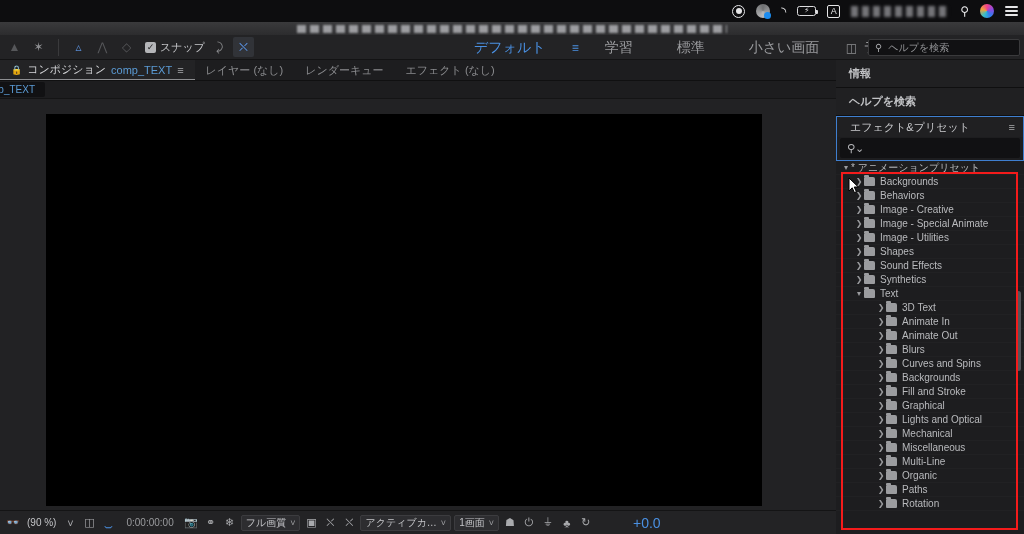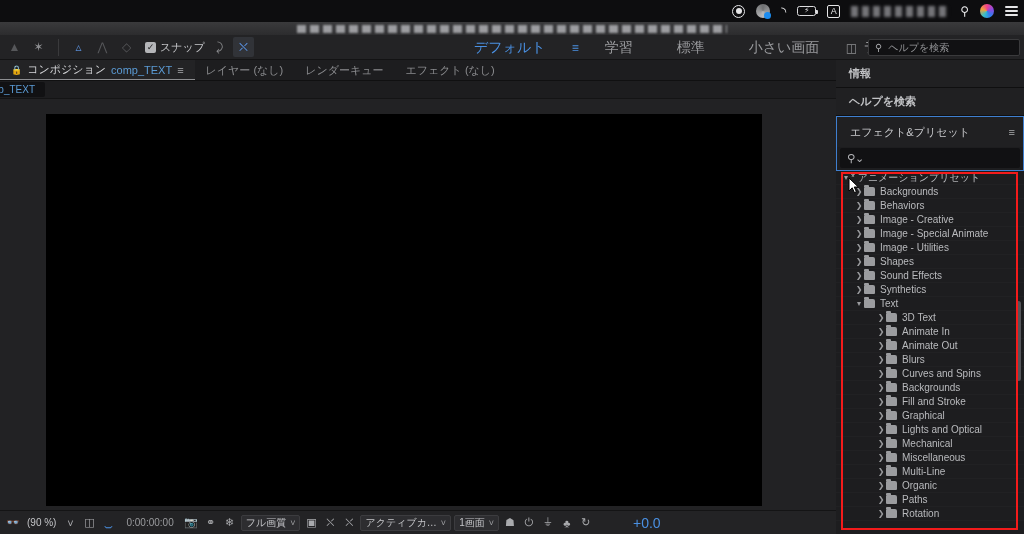--- a/index.html
+++ b/index.html
@@ -188,21 +188,21 @@
   }
   .dock-strip {
     height: 28px; border-bottom: 1px solid #0f0f10;
     display: flex; align-items: center; padding-left: 13px;
     color: #c2c3c6; font-size: 11px; background: #202022; font-weight: bold;
   }
   .ep-panel {
     margin-top: 0; border: 1px solid #3f7fd0; background: #1d1d1f;
   }
   .ep-head {
-    height: 30px; display: flex; align-items: center; justify-content: space-between;
+    height: 20px; display: flex; align-items: center; justify-content: space-between;
     padding: 0 8px 0 13px; background: #202022;
   }
   .ep-head .t { color: #c9cacd; font-size: 11px; }
   .ep-head .ham { color: #a9aaad; font-size: 11px; }
   .ep-search {
     height: 20px; margin: 1px 3px 2px 3px; background: #111113;
     border-radius: 2px; display: flex; align-items: center; padding: 0 7px; gap: 4px;
   }
   .ep-search .mg { color: #b5b6b9; font-size: 11px; }
   .tree-wrap {

